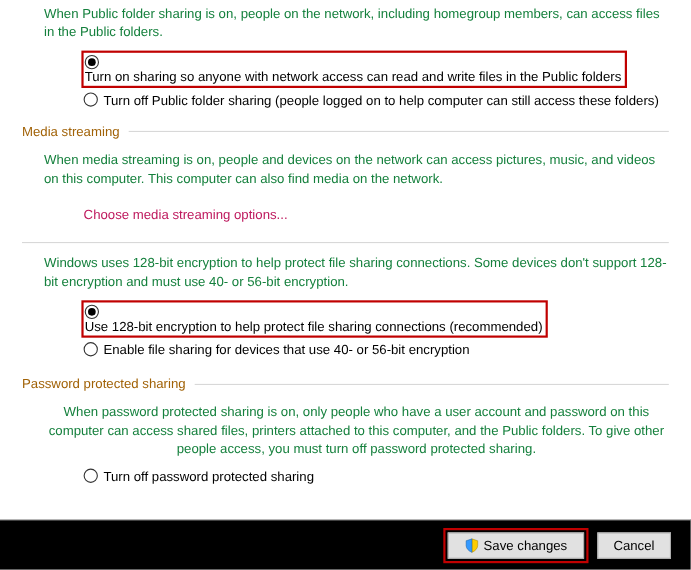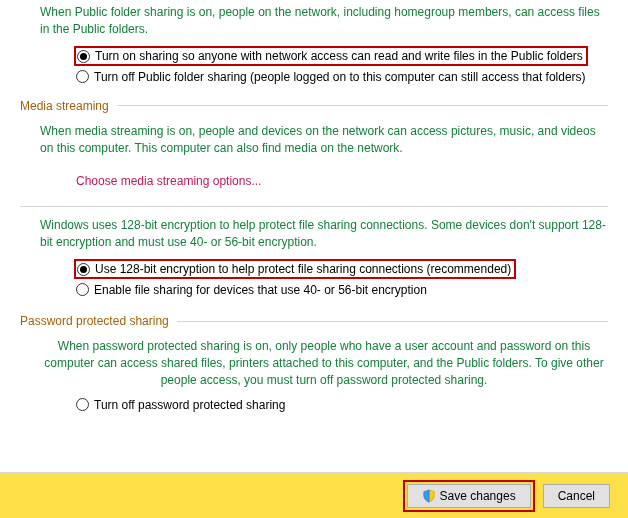--- a/index.html
+++ b/index.html
@@ -68,33 +68,34 @@
       border-radius: 50%;
       top: 2px; left: 2px;
     }
     .radio-label { flex: 1; }
     .highlight-box {
       border: 2px solid #c00000;
       padding: 1px 3px 1px 1px;
       margin-left: -2px;
       display: inline-flex;
       align-items: flex-start;
+      flex-direction: column;
     }
     .link {
       color: #be185d;
       cursor: pointer;
       margin-left: 56px;
       margin-top: 10px;
       display: inline-block;
     }
     .button-bar {
       position: absolute;
       bottom: 0; left: 0; right: 0;
       height: 46px;
-      background: #fde047;
+      background: #000000;
       border-top: 1px solid #d8d8d8;
       display: flex;
       align-items: center;
       justify-content: flex-end;
       padding-right: 18px;
       gap: 8px;
     }
     .btn {
       background: #e1e1e1;
       border: 1px solid #adadad;
@@ -125,21 +126,21 @@
   
   <div class="section-intro">When Public folder sharing is on, people on the network, including homegroup members, can access files in the Public folders.</div>
 
   <div class="options-block" style="margin-top:8px;">
     <span class="highlight-box">
       <span class="radio selected"></span>
       <span class="radio-label">Turn on sharing so anyone with network access can read and write files in the Public folders</span>
     </span>
     <div class="radio-row" style="margin-top:3px;">
       <span class="radio"></span>
-      <span class="radio-label">Turn off Public folder sharing (people logged on to this computer can still access that folders)</span>
+      <span class="radio-label">Turn off Public folder sharing (people logged on to help computer can still access these folders)</span>
     </div>
   </div>
 
   
   <div class="section-header">
     <span class="section-label">Media streaming</span>
     <span class="section-line"></span>
   </div>
   <div class="section-intro" style="margin-top:10px;">When media streaming is on, people and devices on the network can access pictures, music, and videos on this computer. This computer can also find media on the network.</div>
   <span class="link">Choose media streaming options...</span>

